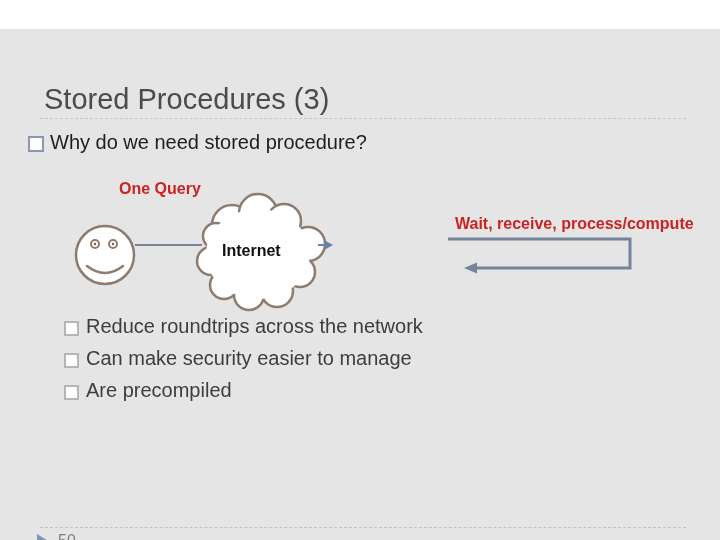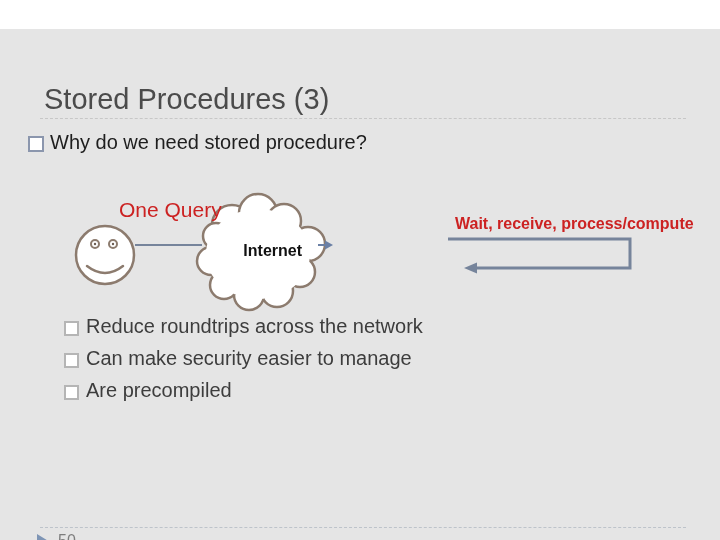--- a/index.html
+++ b/index.html
@@ -37,27 +37,27 @@
   .sq-bullet-main {
     width: 12px; height: 12px;
     border: 2px solid #8b96ad;
     margin: 5px 6px 0 0;
     flex: 0 0 auto;
     background: #ffffff;
   }
 
   
   .one-query {
-    left: 119px; top: 169px;
-    font-size: 21px; font-weight: normal; color: #cc2222;
+    left: 119px; top: 151px;
+    font-size: 16px; font-weight: bold; color: #cc2222;
     white-space: nowrap;
   }
   .internet-label {
-    left: 210px; top: 213px; width: 92px;
-    text-align: right;
+    left: 222px; top: 213px; width: 92px;
+    text-align: left;
     font-size: 16px; font-weight: bold; color: #111111;
   }
   .server-box {
     left: 332px; top: 200px; width: 114px; height: 50px;
     background: #ffffcc;
     border: 1.5px solid #b9b95f;
   }
   .server-label {
     width: 84px; margin: 4px auto 0;
     text-align: center;

